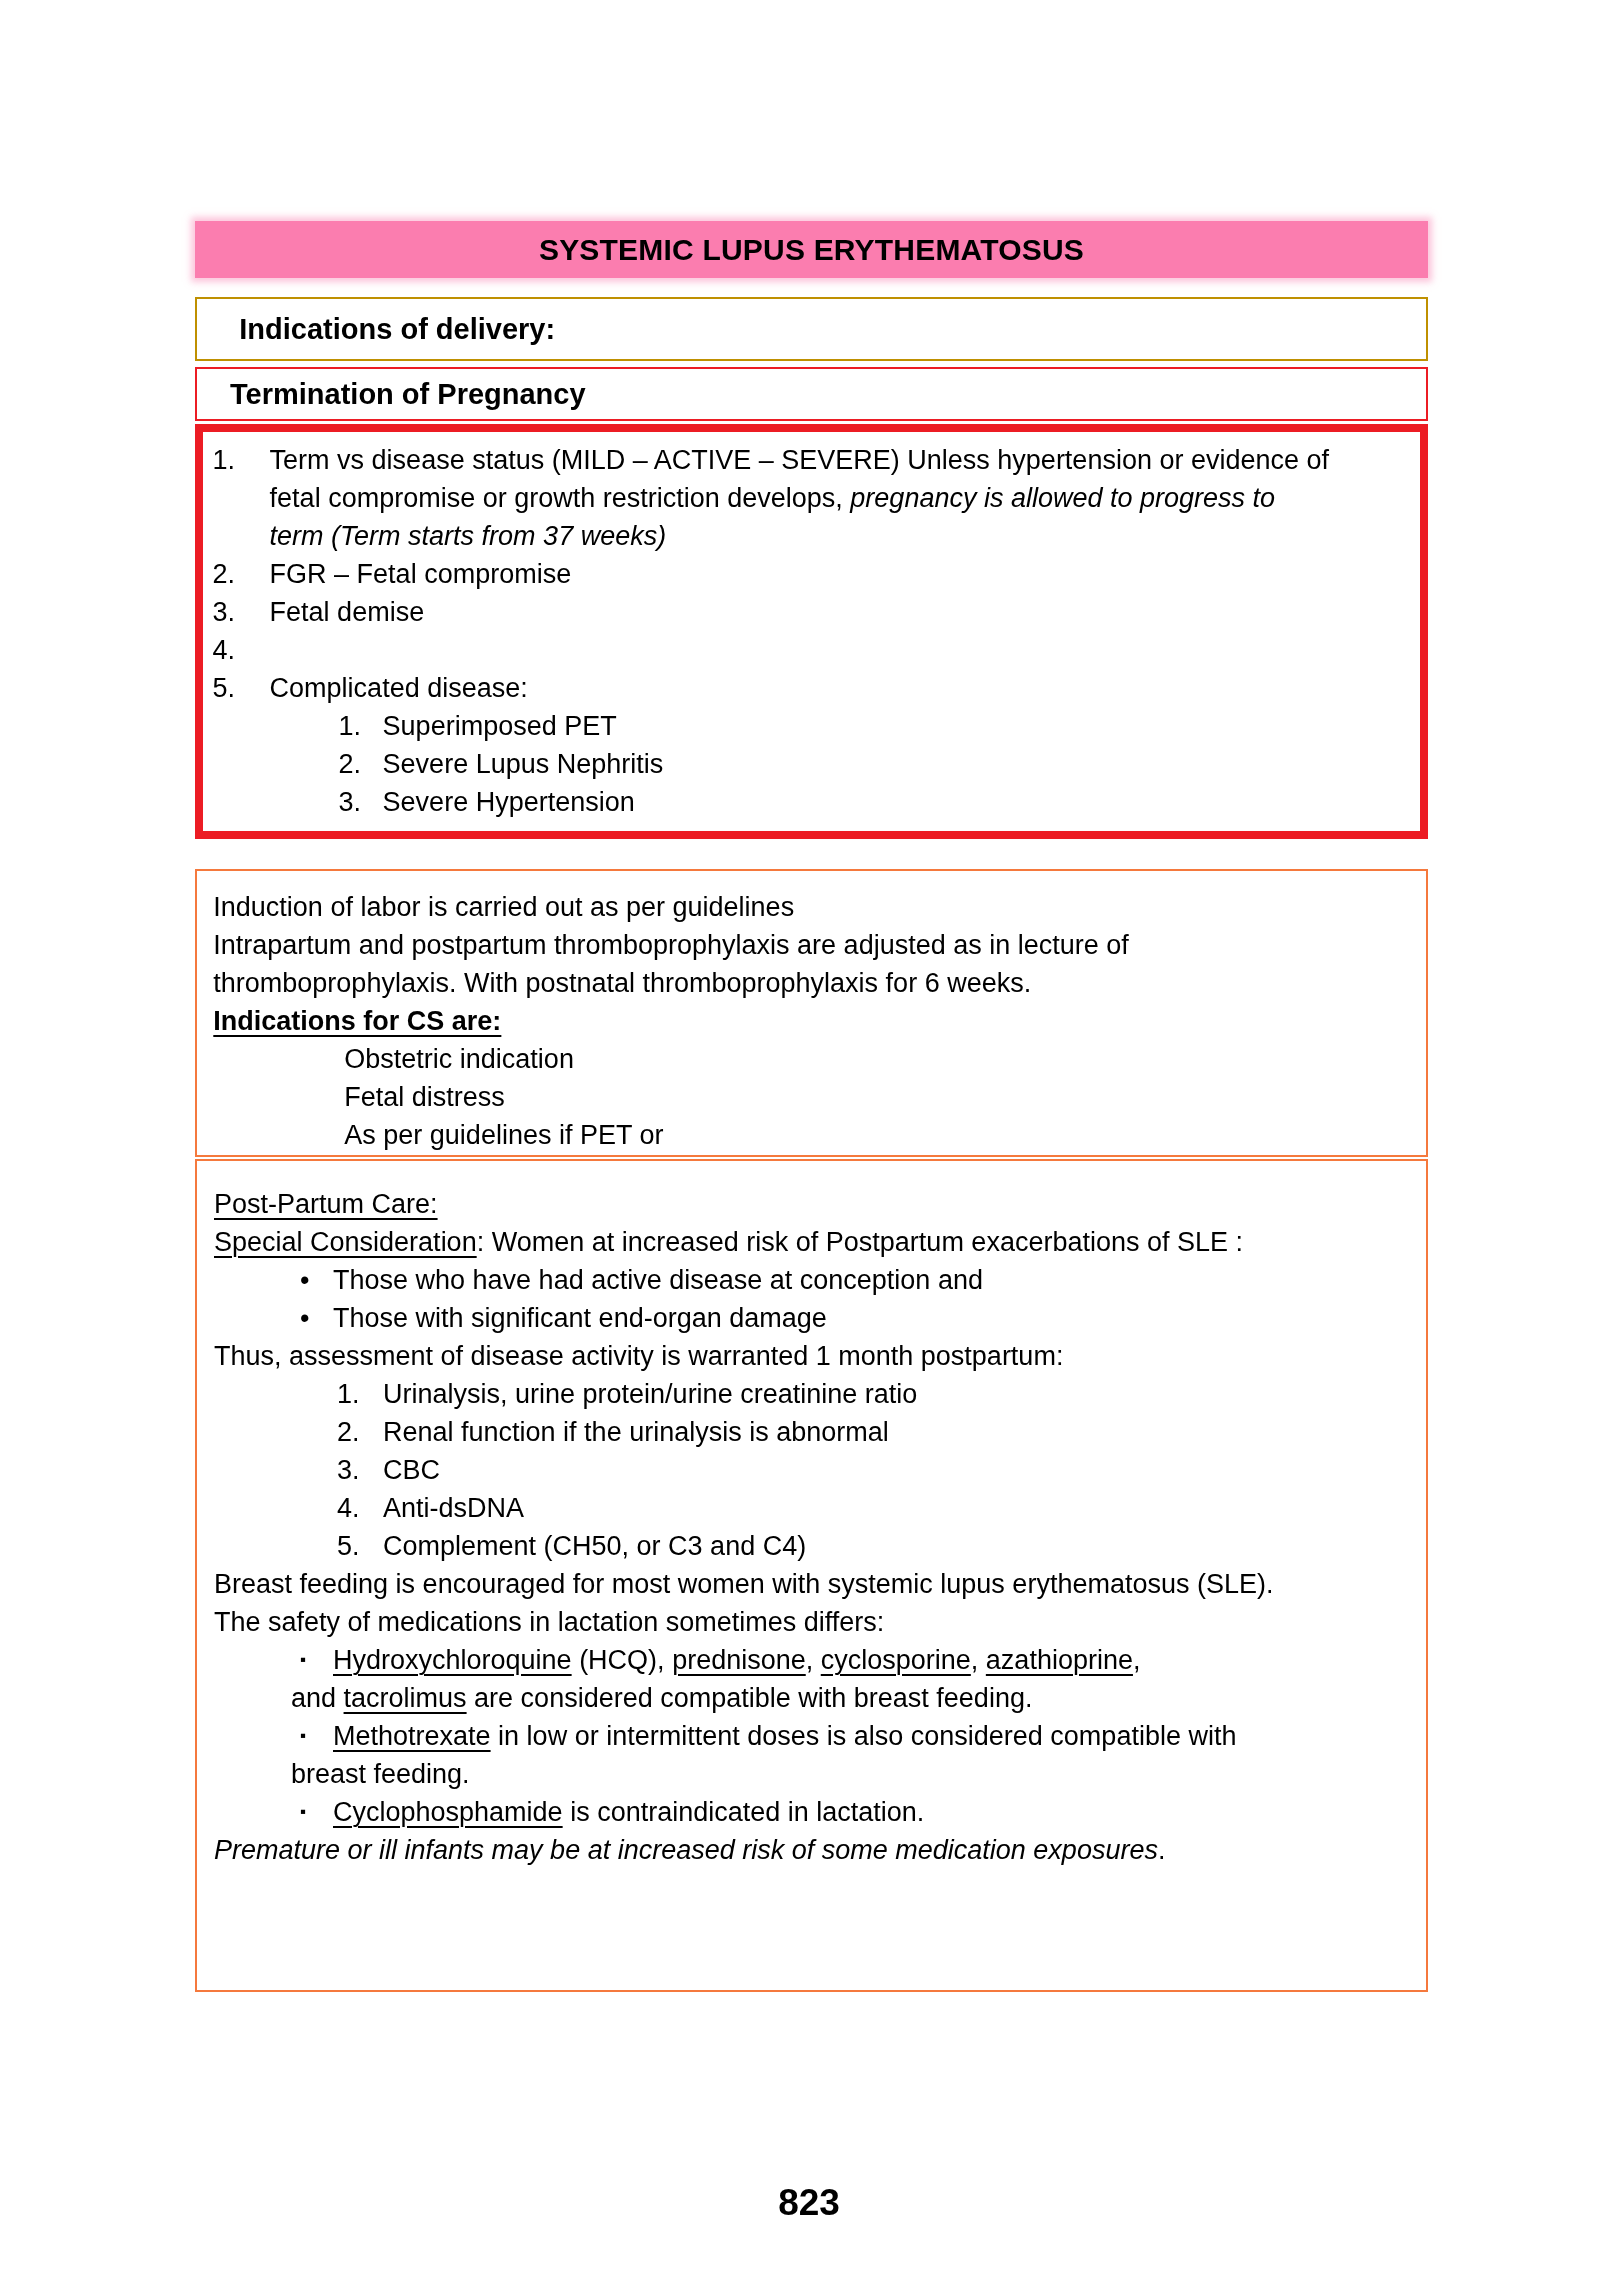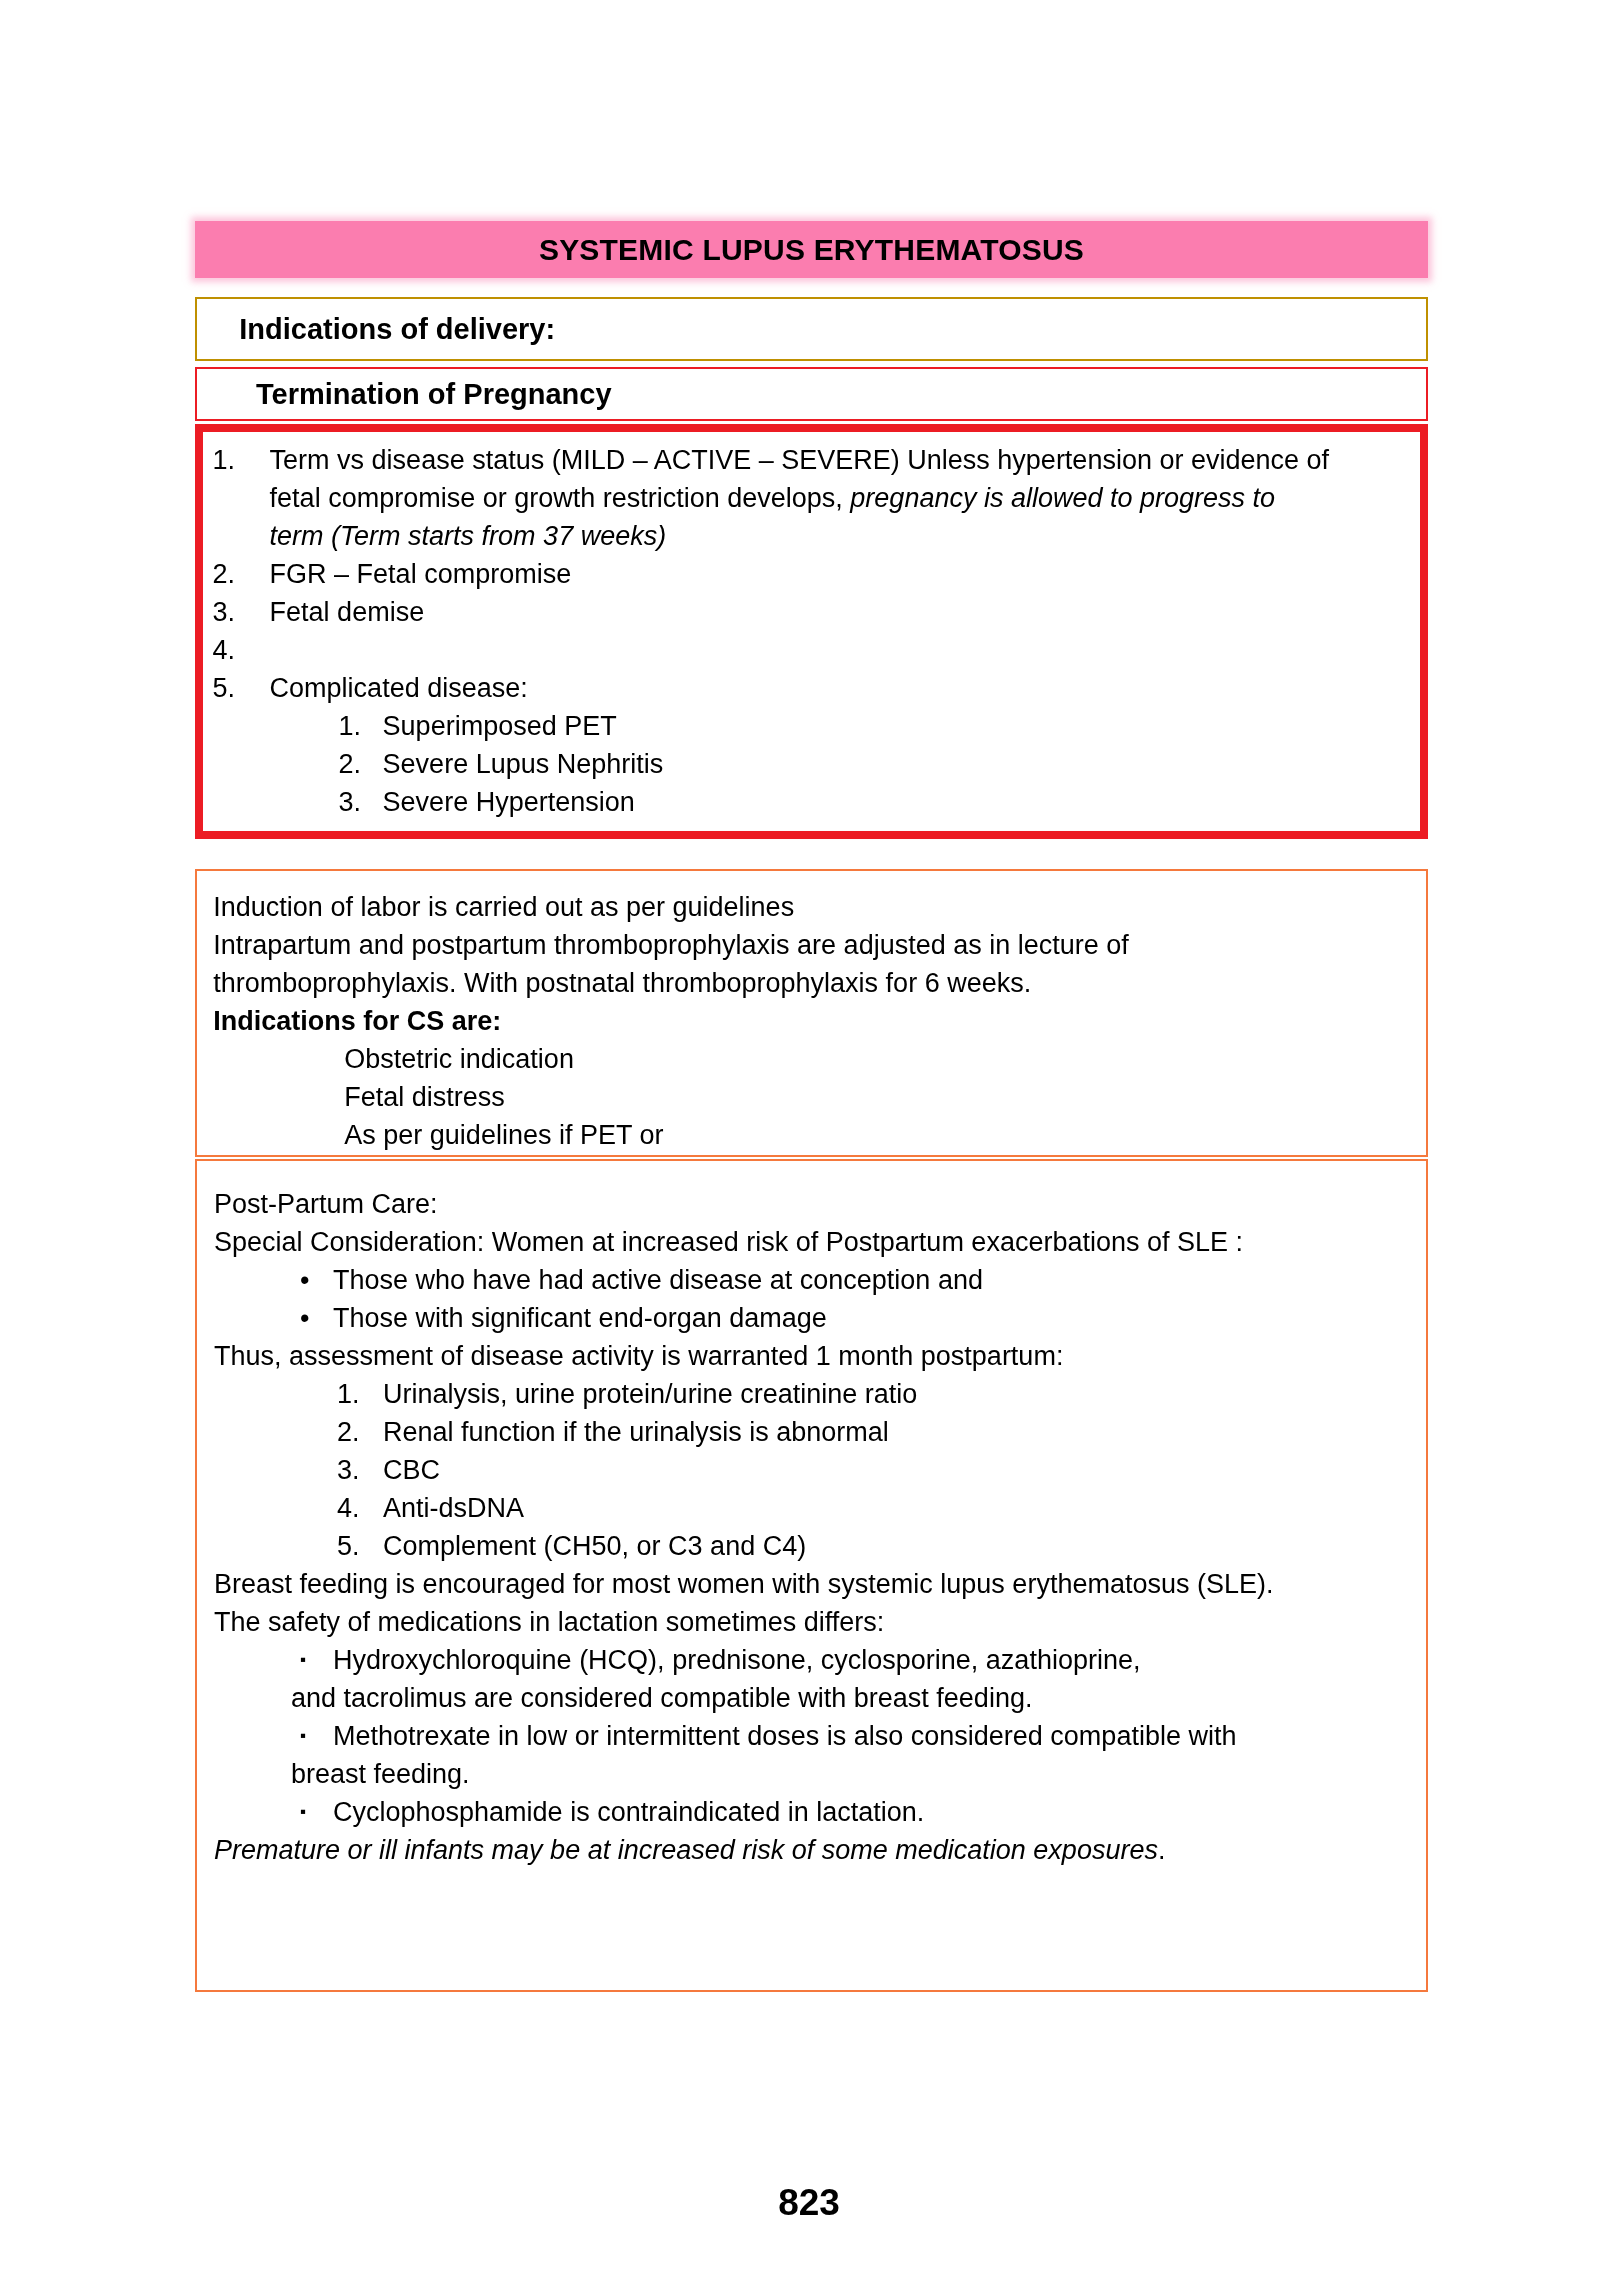--- a/index.html
+++ b/index.html
@@ -24,21 +24,21 @@
   
   .box { left:195px; width:1233px; background:#fff; }
   .gold-box {
     top:297px; height:64px;
     border:2.9px solid #BF9000;
     display:flex; align-items:center; padding-left:16.3px;
   }
   .thin-red-box {
     top:367px; height:54px;
     border:2.9px solid #EC1C24;
-    display:flex; align-items:center; padding-left:33px;
+    display:flex; align-items:center; padding-left:7px;
   }
   .box-heading { font-weight:bold; font-size:29px;margin-left:26px; }
 
   .thick-red-box {
     top:424px; height:415px;
     border:8.6px solid #EC1C24;
     padding:8.6px 21px 0 9.6px;
     font-size:27px; line-height:38px;
   }
   .orange-box1 {
@@ -65,21 +65,21 @@
 
   .bullet-row { margin-left:86px; }
   .bmark { flex:0 0 33px; }
   .sqmark { flex:0 0 33px; font-size:17px; }
   .cont-sq { margin-left:77px; }
 
   .numrow { margin-left:123px; }
   .numM { flex:0 0 46px; }
 
   .italic { font-style:italic; }
-  .und { text-decoration-thickness:1.9px; text-underline-offset:4.8px;text-align:right; }
+  .und { text-decoration:underline; text-decoration-thickness:1.9px; text-underline-offset:4.8px;text-align:right; }
   .bold { font-weight:bold; }
 
   .page-num {
     left:0; top:2182px; width:1618px;
     text-align:center; font-weight:bold; font-size:37px;
   }
 </style>
 </head>
 <body>
 

